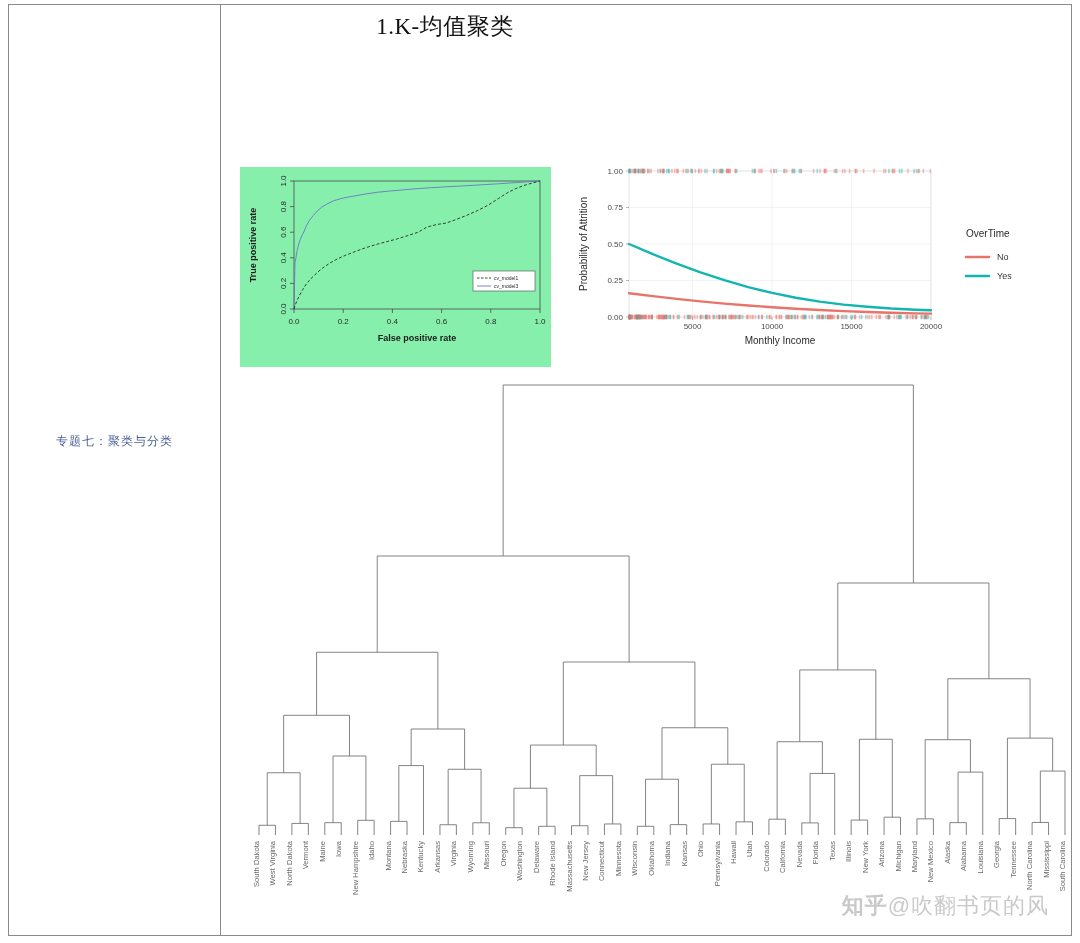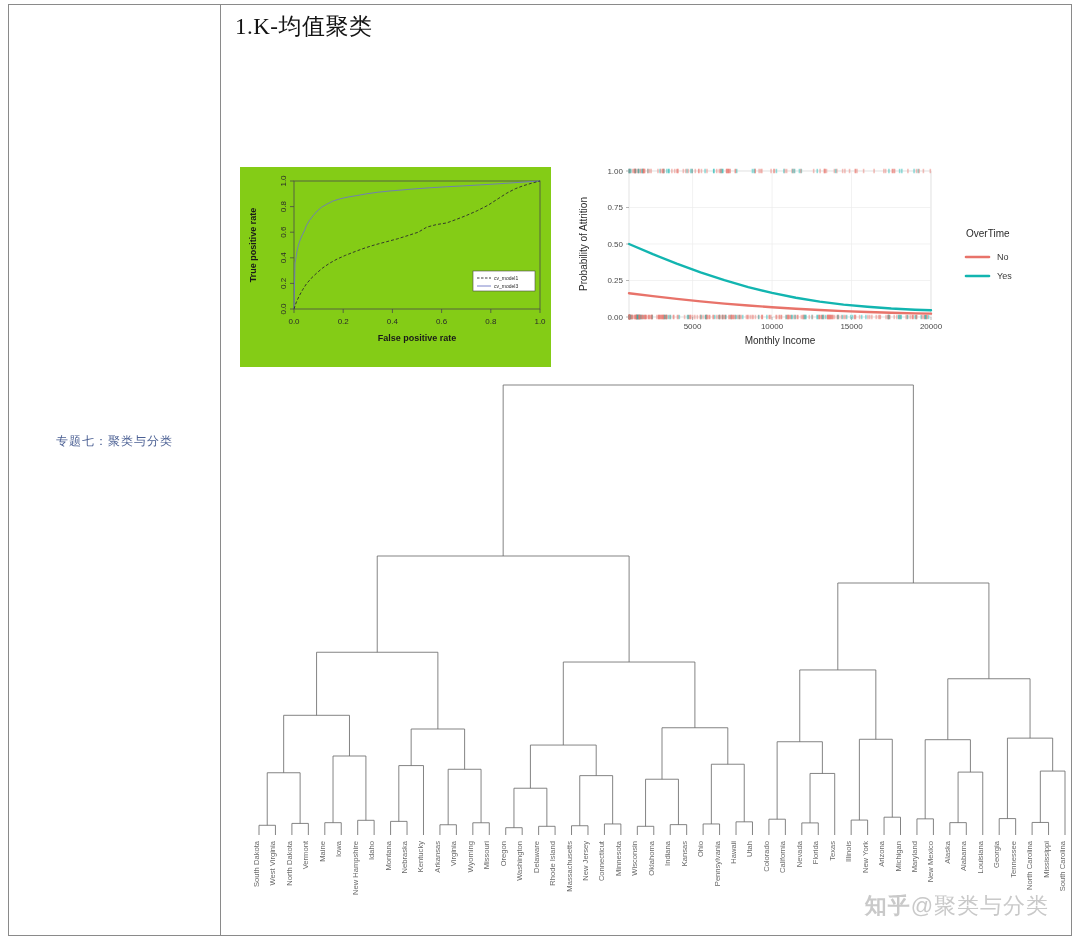--- a/index.html
+++ b/index.html
@@ -5,38 +5,38 @@
   html,body{margin:0;padding:0;background:#ffffff;}
   body{width:1080px;height:943px;overflow:hidden;
        font-family:"Liberation Serif",serif;color:#1a1a1a;}
 
   
   .page{position:absolute;left:0;top:0;width:1080px;height:943px;}
   .tbl{position:absolute;left:8px;top:4px;width:1064px;height:932px;
        border:1.5px solid #8a8a8a;box-sizing:border-box;display:flex;}
   .cell-left{width:212px;flex:0 0 212px;border-right:1.5px solid #8a8a8a;
              box-sizing:border-box;position:relative;}
-  .cell-right{flex:1 1 auto;position:relative;box-sizing:border-box;overflow:hidden;}
+  .cell-right{flex:1 1 auto;position:relative;box-sizing:border-box;overflow:hidden;text-align:center;}
 
   
   .topic{position:absolute;left:0;right:0;top:418px;text-align:center;
          color:#4a5f93;font-size:12px;line-height:36px;letter-spacing:1px;
          font-family:"Liberation Serif",serif;padding:0 14px;box-sizing:border-box;}
 
   
   .list{position:absolute;left:14px;top:0px;width:420px;}
   .li{font-size:23px;line-height:44px;letter-spacing:.5px;
       font-family:"Liberation Serif",serif;color:#131313;white-space:nowrap;}
   .li .num{font-family:"Liberation Serif",serif;}
 
   
   .figrow{position:absolute;left:0;top:152px;width:860px;height:215px;}
 
   
-  .roc{position:absolute;left:19px;top:10px;width:311px;height:200px;background:#84cc16;}
+  .roc{position:absolute;left:19px;top:10px;width:311px;height:200px;background:#86efac;}
 
   
   .logit{position:absolute;left:350px;top:0px;width:500px;height:215px;background:#fff;}
 
   
   .dendro{position:absolute;left:10px;top:370px;width:850px;height:555px;}
 
   
   .wm{position:absolute;right:22px;bottom:14px;font-size:22px;color:#c9c9c9;
       font-family:"Liberation Sans",sans-serif;letter-spacing:1px;white-space:nowrap;}
@@ -676,18 +676,18 @@
             <text x="751.7551020408164" y="466" font-size="7.6" text-anchor="end" fill="#6a6a6a" transform="rotate(-90 751.76 466.00)">Louisiana</text>
             <text x="768.2040816326531" y="466" font-size="7.6" text-anchor="end" fill="#6a6a6a" transform="rotate(-90 768.20 466.00)">Georgia</text>
             <text x="784.6530612244899" y="466" font-size="7.6" text-anchor="end" fill="#6a6a6a" transform="rotate(-90 784.65 466.00)">Tennessee</text>
             <text x="801.1020408163266" y="466" font-size="7.6" text-anchor="end" fill="#6a6a6a" transform="rotate(-90 801.10 466.00)">North Carolina</text>
             <text x="817.5510204081634" y="466" font-size="7.6" text-anchor="end" fill="#6a6a6a" transform="rotate(-90 817.55 466.00)">Mississippi</text>
             <text x="834" y="466" font-size="7.6" text-anchor="end" fill="#6a6a6a" transform="rotate(-90 834.00 466.00)">South Carolina</text>
           </svg>
       </div>
 
       <div class="wm">
-        <span class="zh">知乎</span><span>@</span><span>聚类与分类</span>
+        <span class="zh">知乎</span><span>@</span><span>吹翻书页的风</span>
       </div>
 
     </div>
   </div>
 </div>
 
 </body></html>

